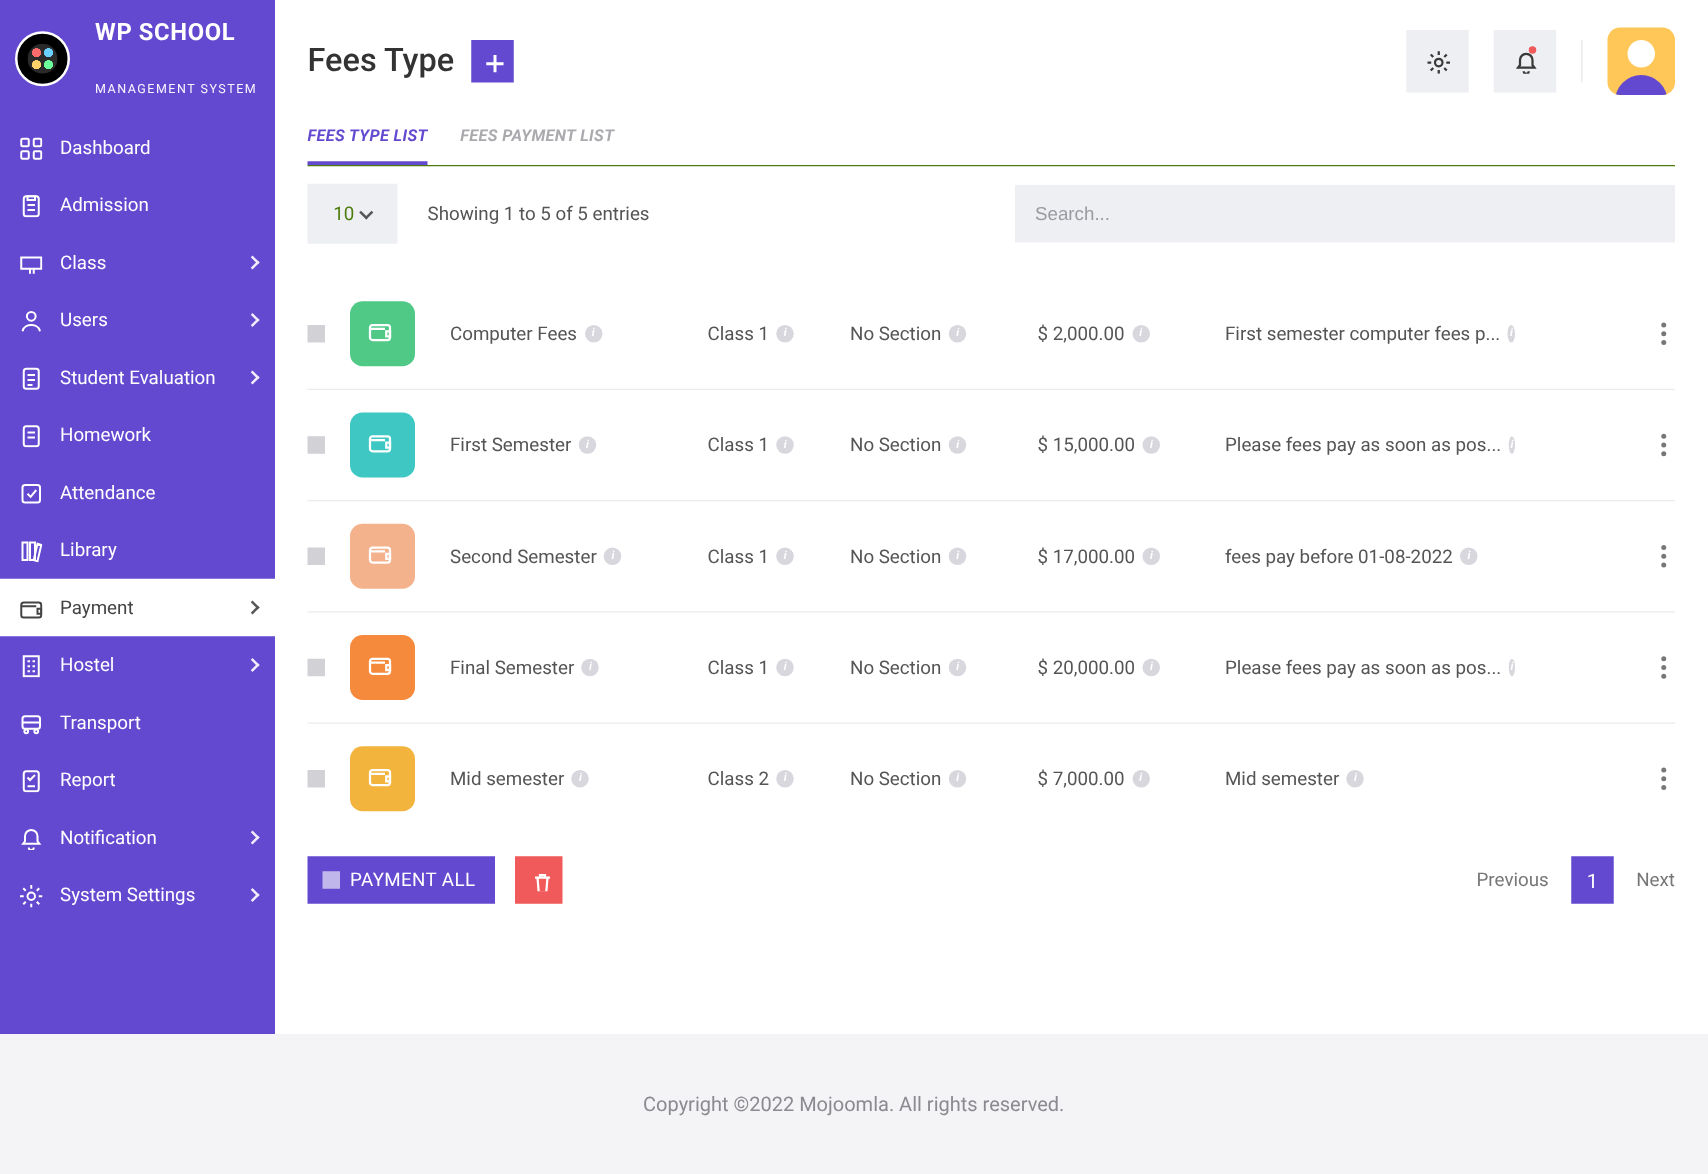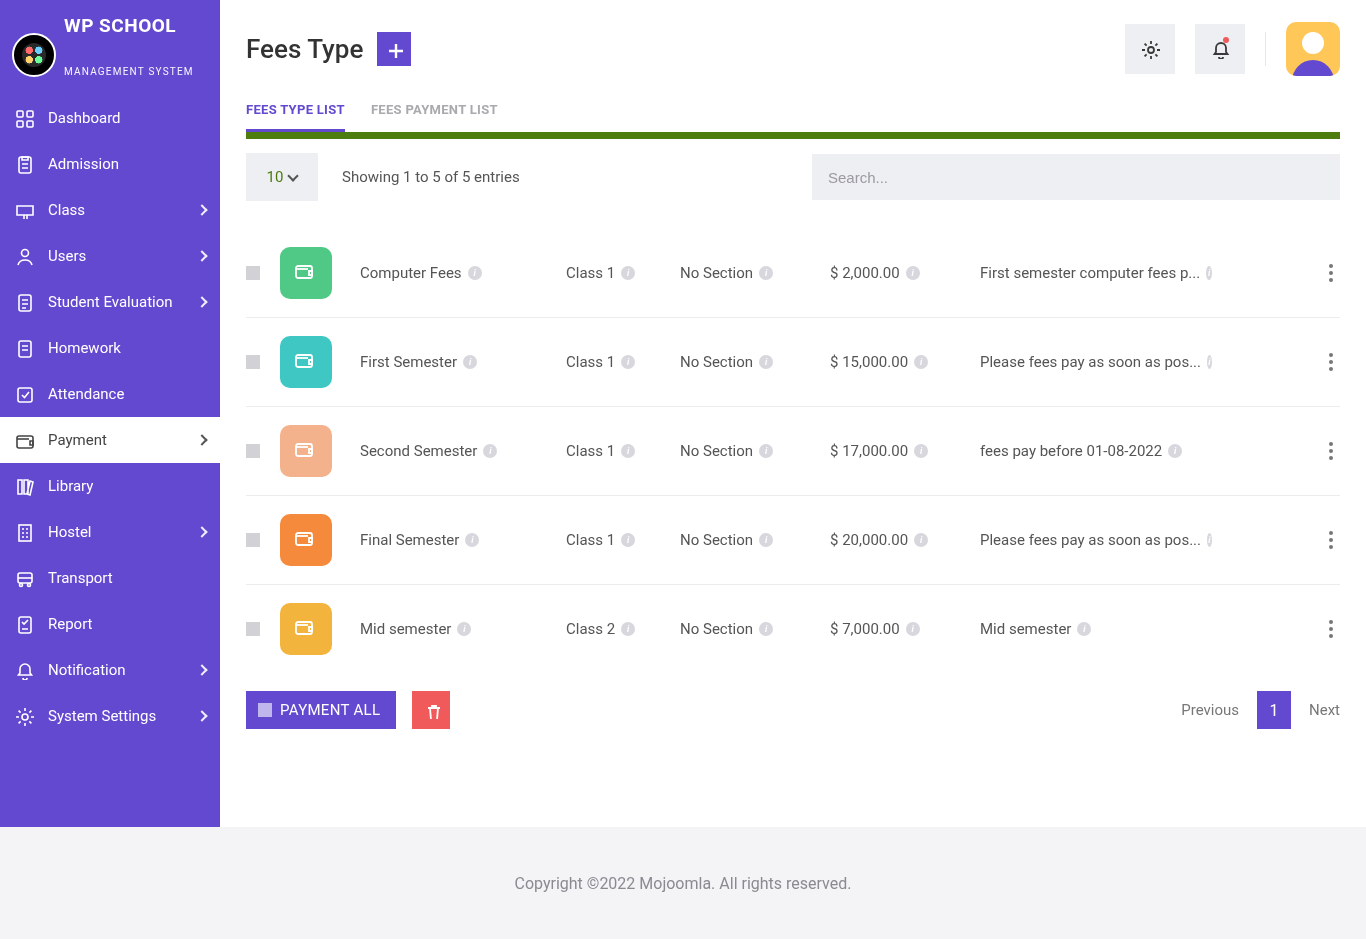--- a/index.html
+++ b/index.html
@@ -18,22 +18,22 @@
   top: 0; left: 0;
   width: 220px;
   height: 827px;
   background: #6349d0;
   color: #fff;
   display: flex;
   flex-direction: column;
 }
 .logo {
   display: flex;
-  align-items: flex-end;
-  gap: 8px;
+  align-items: center;
+  gap: 20px;
   padding: 16px 12px 18px 12px;
 }
 .logo-badge {
   width: 44px; height: 44px;
   border-radius: 50%;
   border: 2px solid #fff;
   background: #000;
   position: relative;
   overflow: hidden;
 }
@@ -130,22 +130,22 @@
   width: 22px; height: 22px; border-radius: 50%; background: #fff;
 }
 .avatar::after {
   content: ""; position: absolute; left: 50%; bottom: -6px; transform: translateX(-50%);
   width: 42px; height: 22px; border-radius: 22px 22px 0 0; background: #6349d0;
 }
 
 
 .tabs {
   margin-top: 26px;
-  border-bottom: 7px solid #4d7c0f;
-  display: flex; gap: 26px;
+  border-bottom: 1px solid #4d7c0f;
+  display: flex; gap: 26px; font-style: italic;
 }
 .tab {
   padding: 0 0 12px 0;
   font-size: 13px; font-weight: 700; letter-spacing: .3px;
   color: #a9a9ae; cursor: pointer;
   border-bottom: 3px solid transparent;
 }
 .tab.active { color: #6349d0; border-bottom-color: #6349d0; }
 
 
@@ -375,33 +375,33 @@
           <use href="#ic-document"></use>
         </svg>
     <span>Homework</span>
     </div>
       <div class="nav-item">
         <svg>
           <use href="#ic-check-square"></use>
         </svg>
     <span>Attendance</span>
     </div>
+      <div class="nav-item">
+        <svg>
+          <use href="#ic-books"></use>
+        </svg>
+    <span>Library</span>
+    </div>
       <div class="nav-item active">
         <svg>
           <use href="#ic-wallet"></use>
         </svg>
     <span>Payment</span>
     <span class="chev"></span>
       </div>
-      <div class="nav-item">
-        <svg>
-          <use href="#ic-books"></use>
-        </svg>
-    <span>Library</span>
-    </div>
       <div class="nav-item">
         <svg>
           <use href="#ic-building"></use>
         </svg>
     <span>Hostel</span>
     <span class="chev"></span>
       </div>
       <div class="nav-item">
         <svg>
           <use href="#ic-bus"></use>

